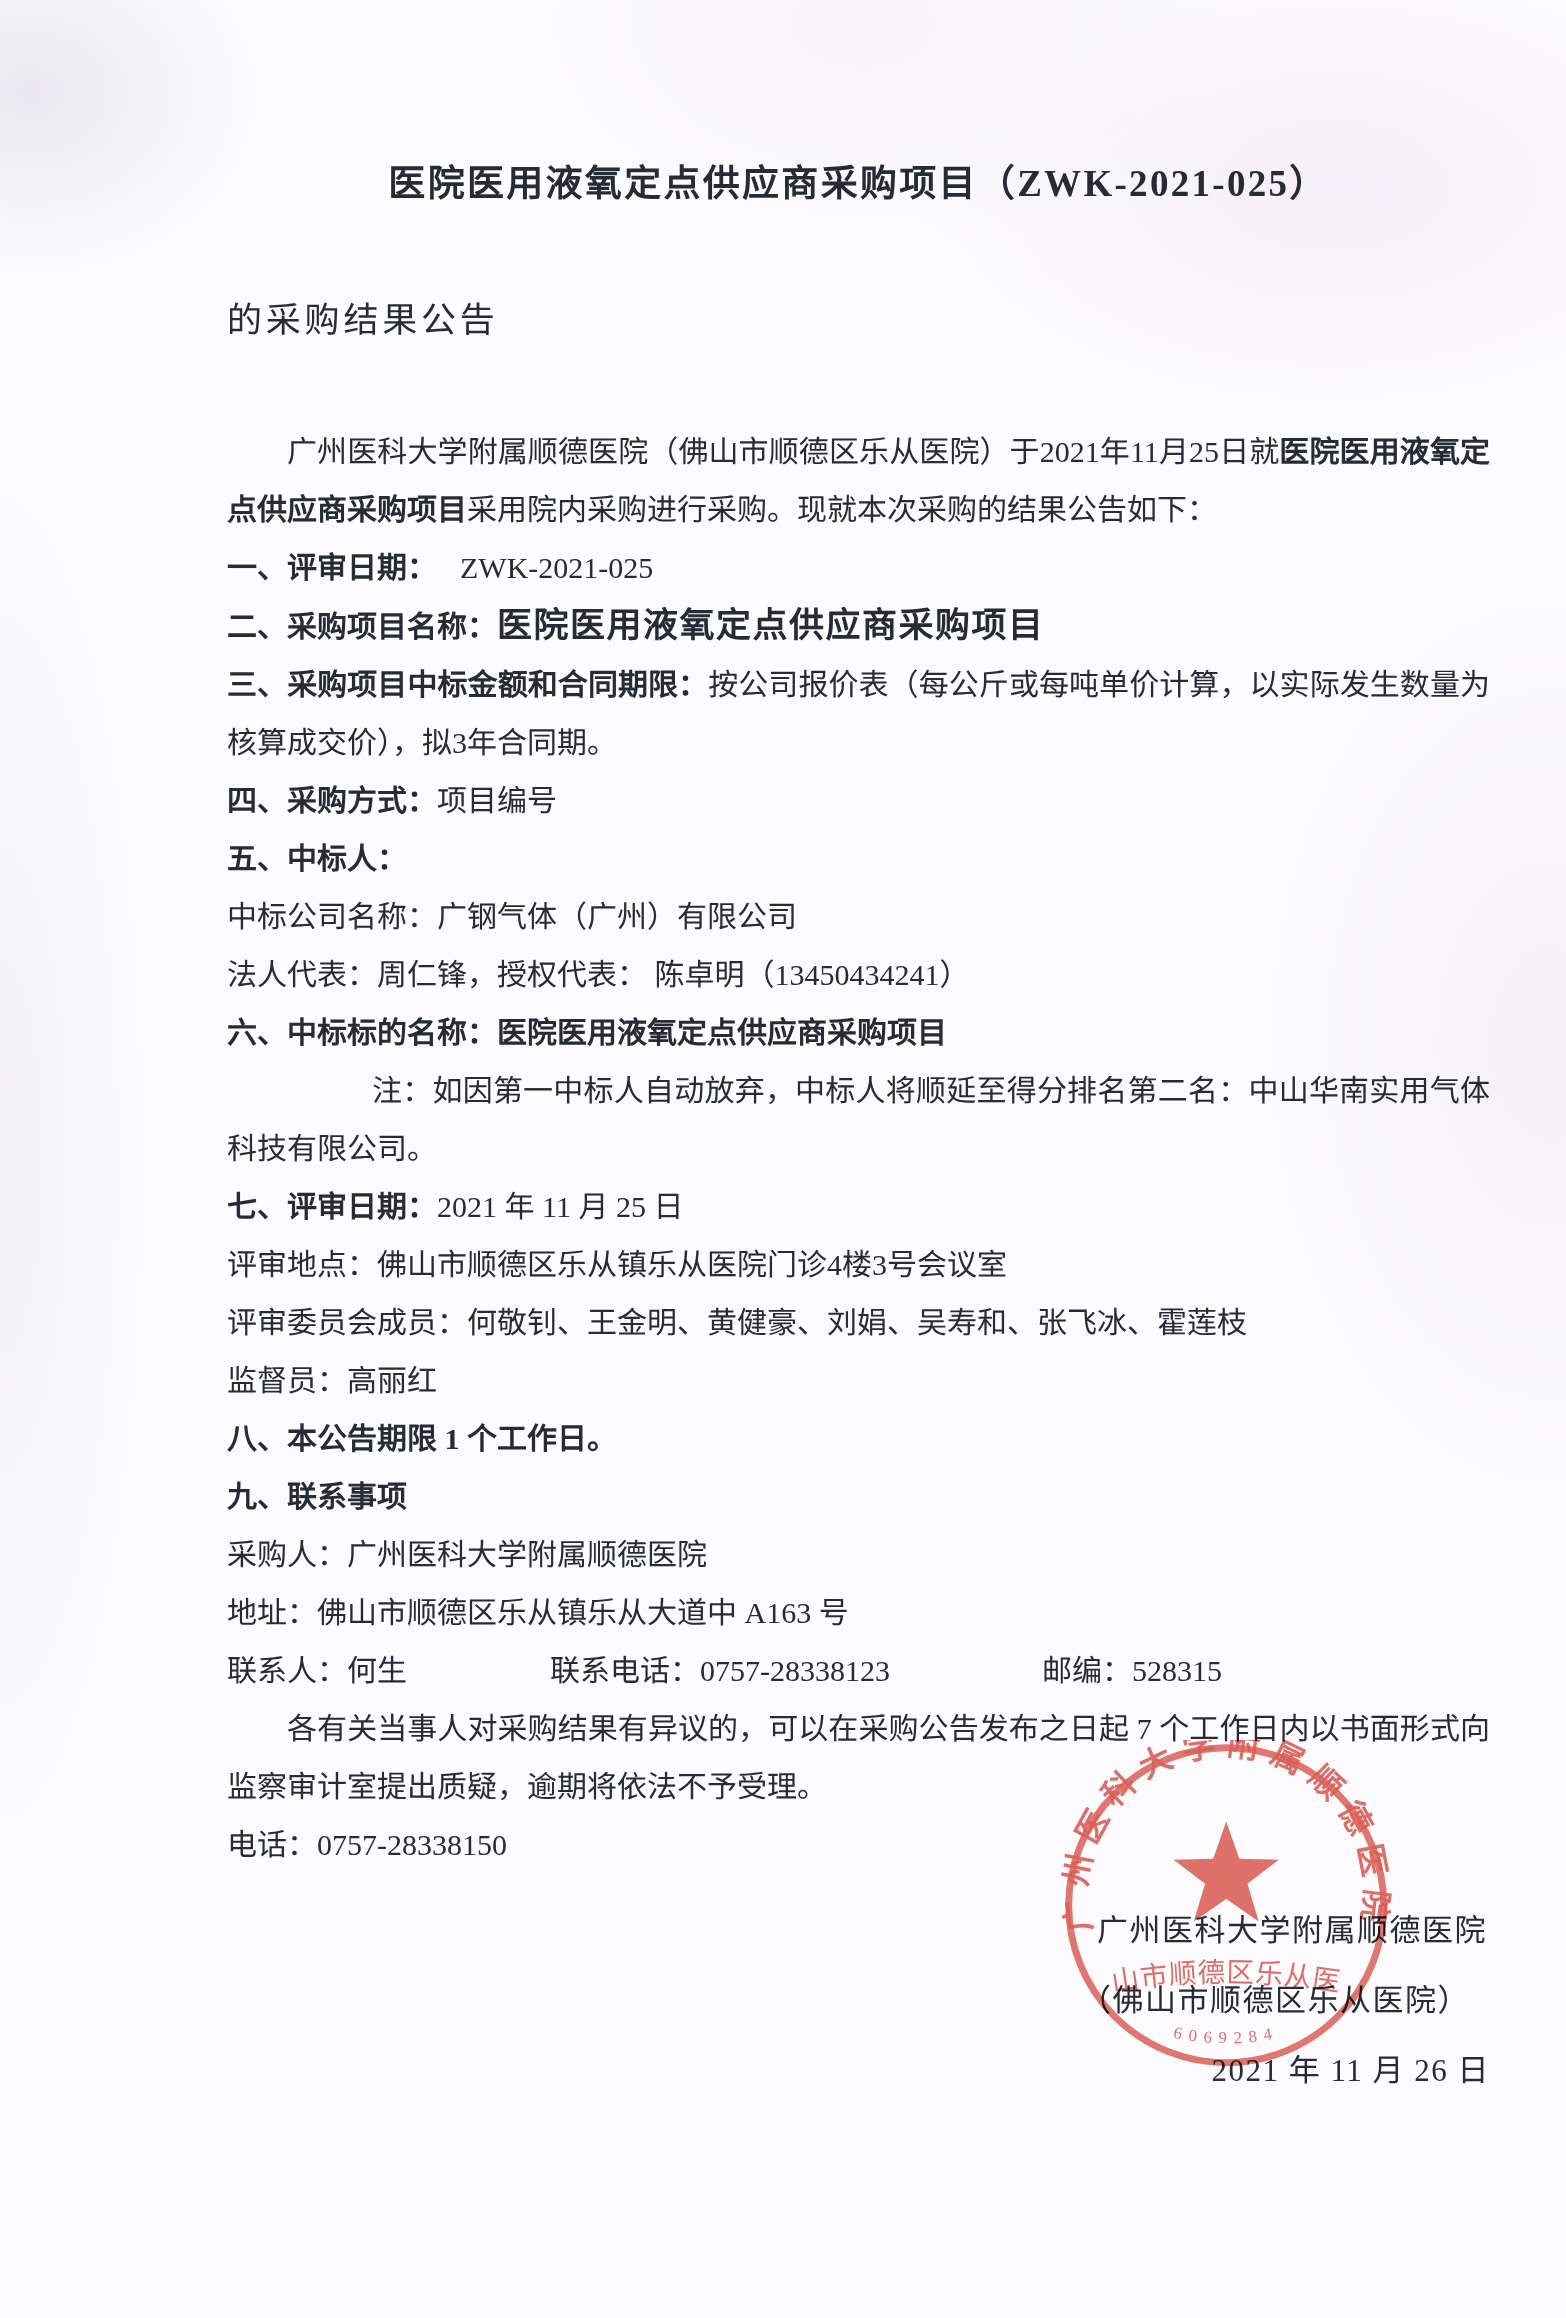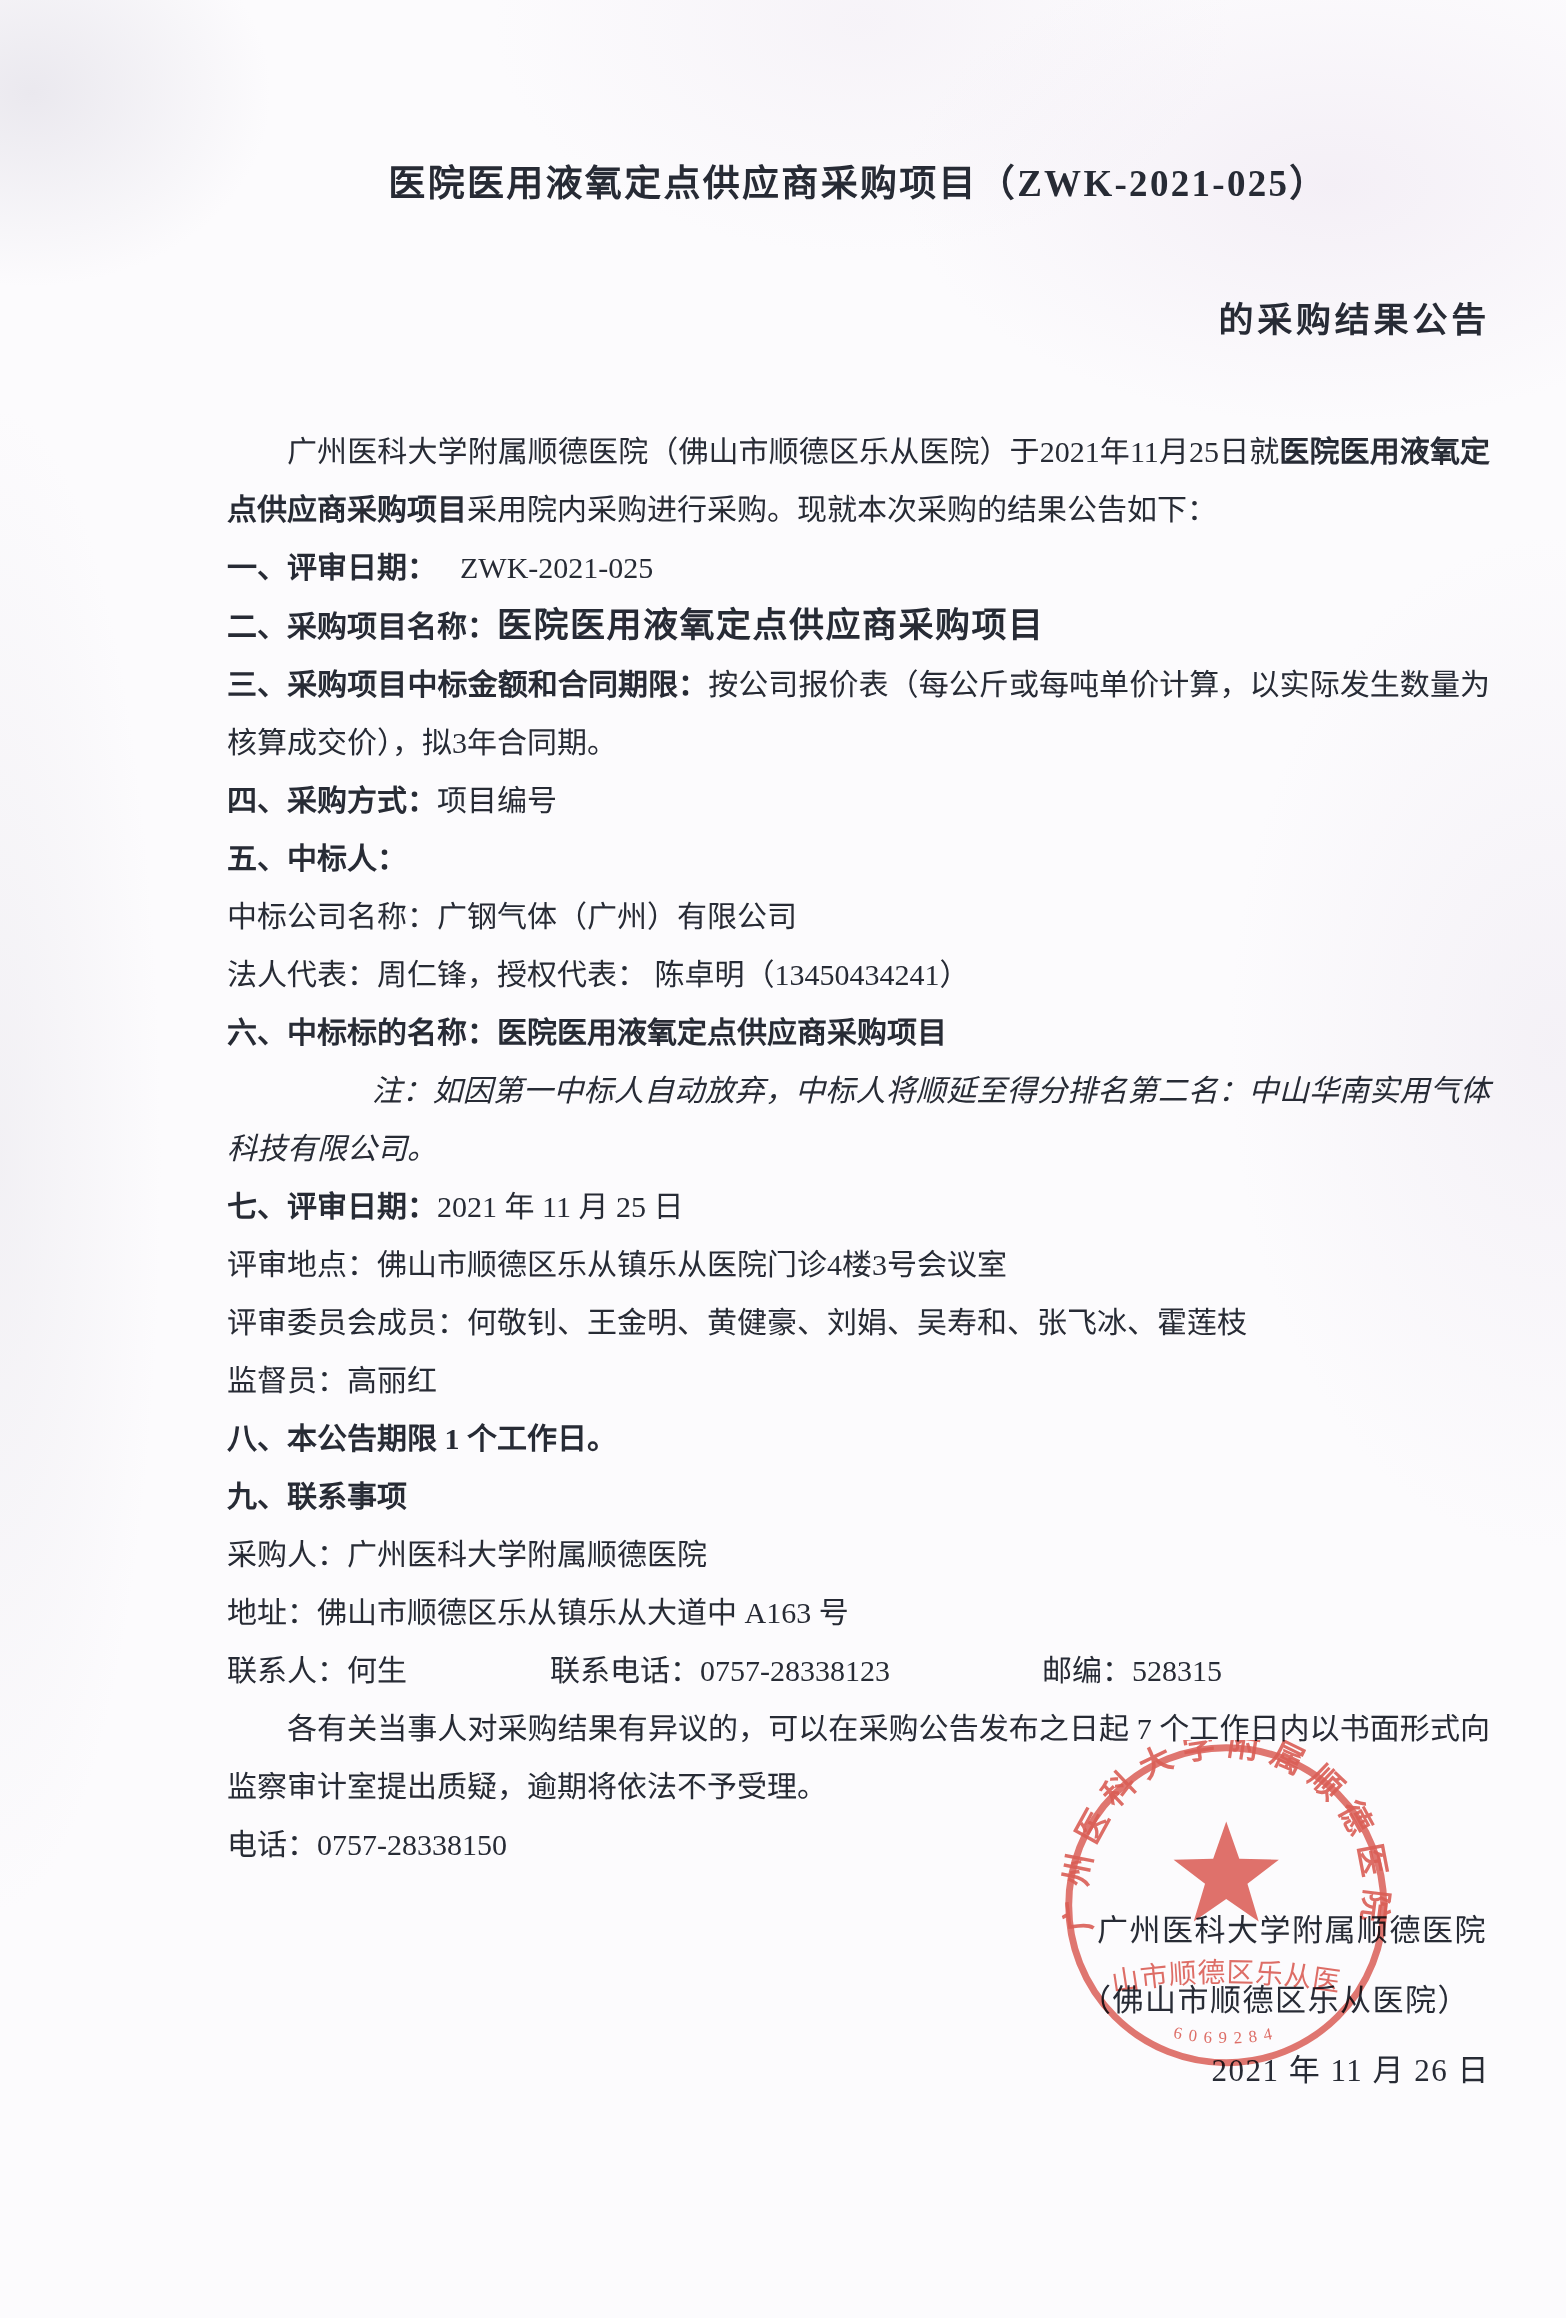--- a/index.html
+++ b/index.html
@@ -27,34 +27,34 @@
   }
   .doc{
     position:absolute; left:0; top:0; box-sizing:border-box;
     width:100%; padding:161px 77px 0 227px;
   }
   .title1{
     font-size:37px; line-height:46px; font-weight:bold;
     text-align:center; letter-spacing:2.3px; margin:0;
   }
   .title2{
-    font-size:35px; line-height:45px; font-weight:bold;
-    text-align:right; letter-spacing:3.8px; margin:91px 0 8px 0;
+    font-size:35px; line-height:45px; font-weight:normal;
+    text-align:left; letter-spacing:3.8px; margin:91px 0 8px 0;
   }
   .body{ margin-top:80px; font-size:30px; line-height:58px; }
   .body p{ margin:0; }
   .para-intro{ text-align:justify; text-indent:60px; }
   .lbl{ font-weight:bold; }
   .item{ margin-left:55px; }
   .item-wrap{ margin-left:55px; text-align:justify; }
   .big-value{ font-size:35px; font-weight:bold; letter-spacing:1.5px; }
   .gap-s{ display:inline-block; width:23px; }
   .sub{ margin-left:115px; }
   .sub-deep{ margin-left:149px; }
-  .note{ text-indent:145px; text-align:justify;font-style:italic; }
+  .note{ text-indent:145px; text-align:justify; }
   .contact-row{ margin-left:145px; display:flex; }
   .contact-row .c1{ width:323px; }
   .contact-row .c2{ width:492px; }
   .objection{ text-indent:60px; text-align:justify; }
   .phone-line{ margin-left:60px; }
   .signature{
     margin-top:21.5px; text-align:right; font-size:31px;
     line-height:70px; letter-spacing:1.5px; position:relative; z-index:2;
   }
   .signature div{ position:relative; z-index:2; }

